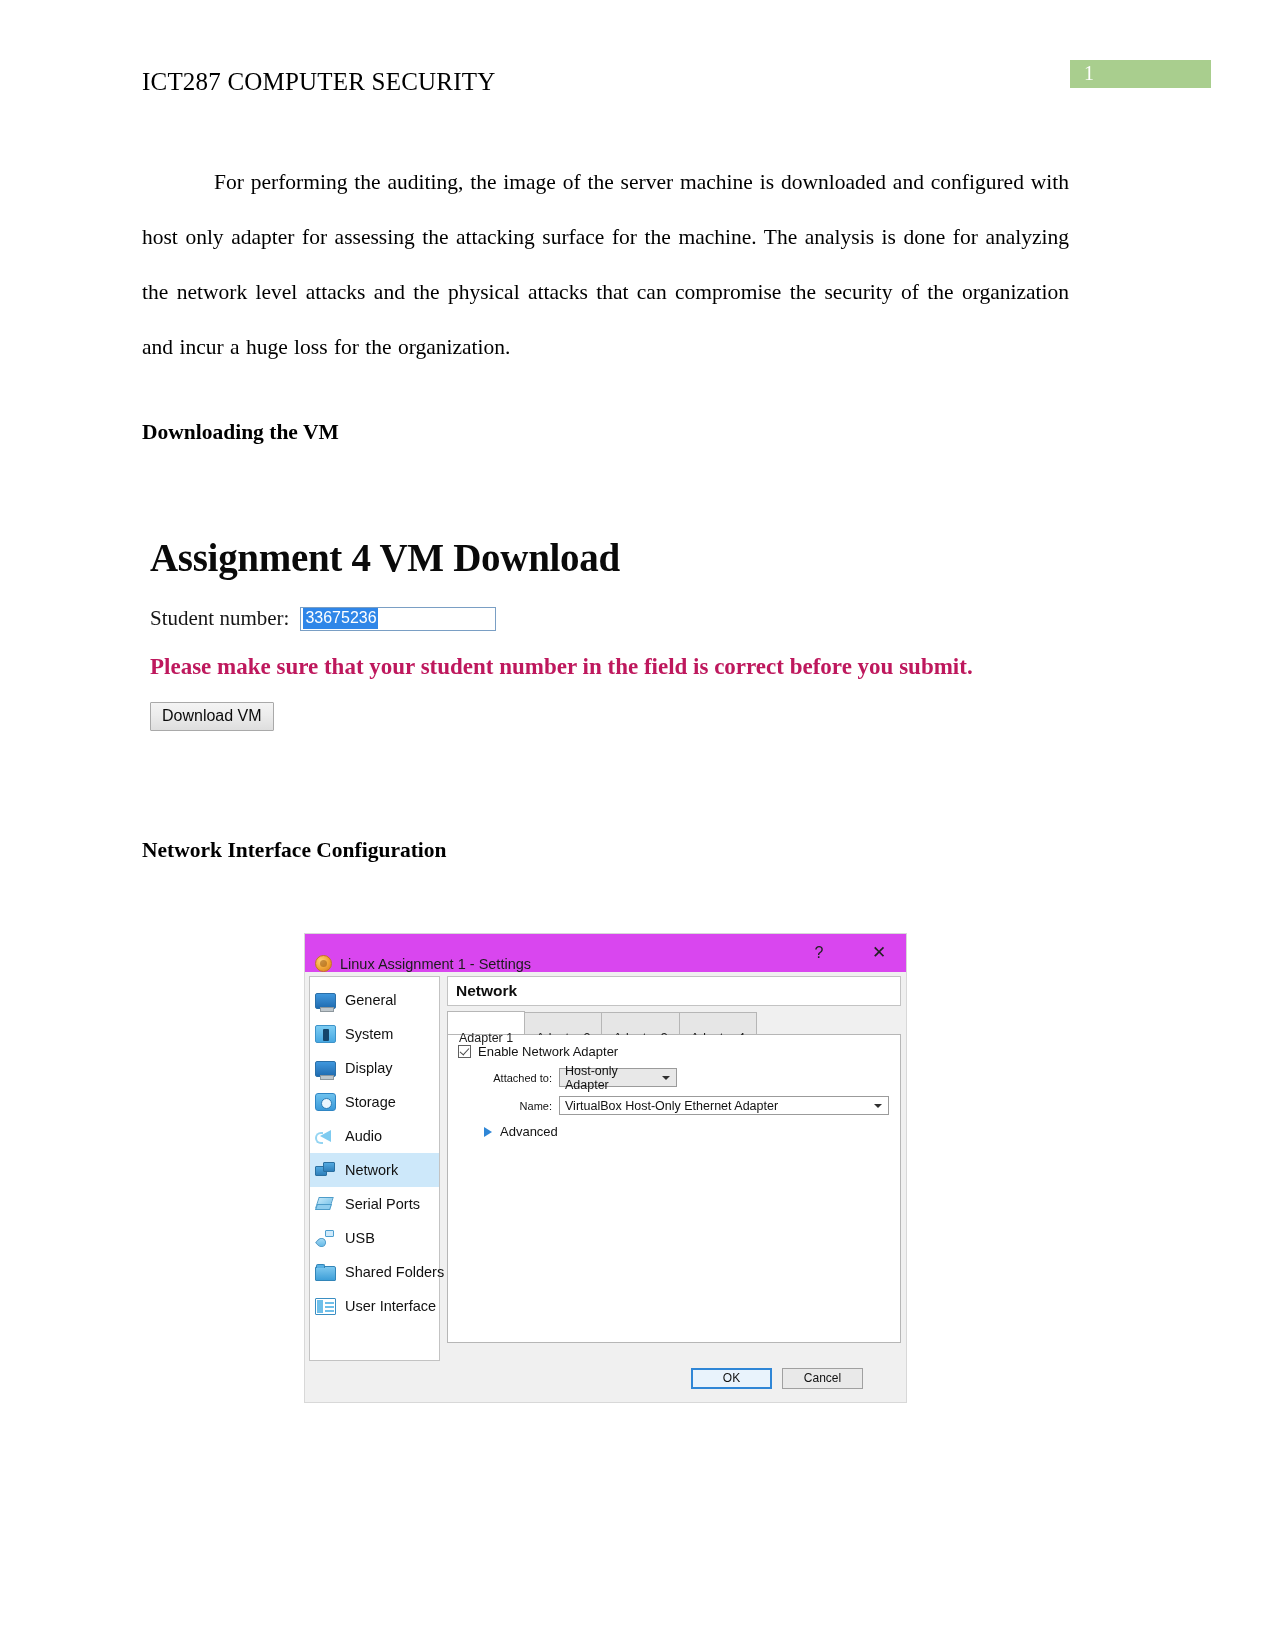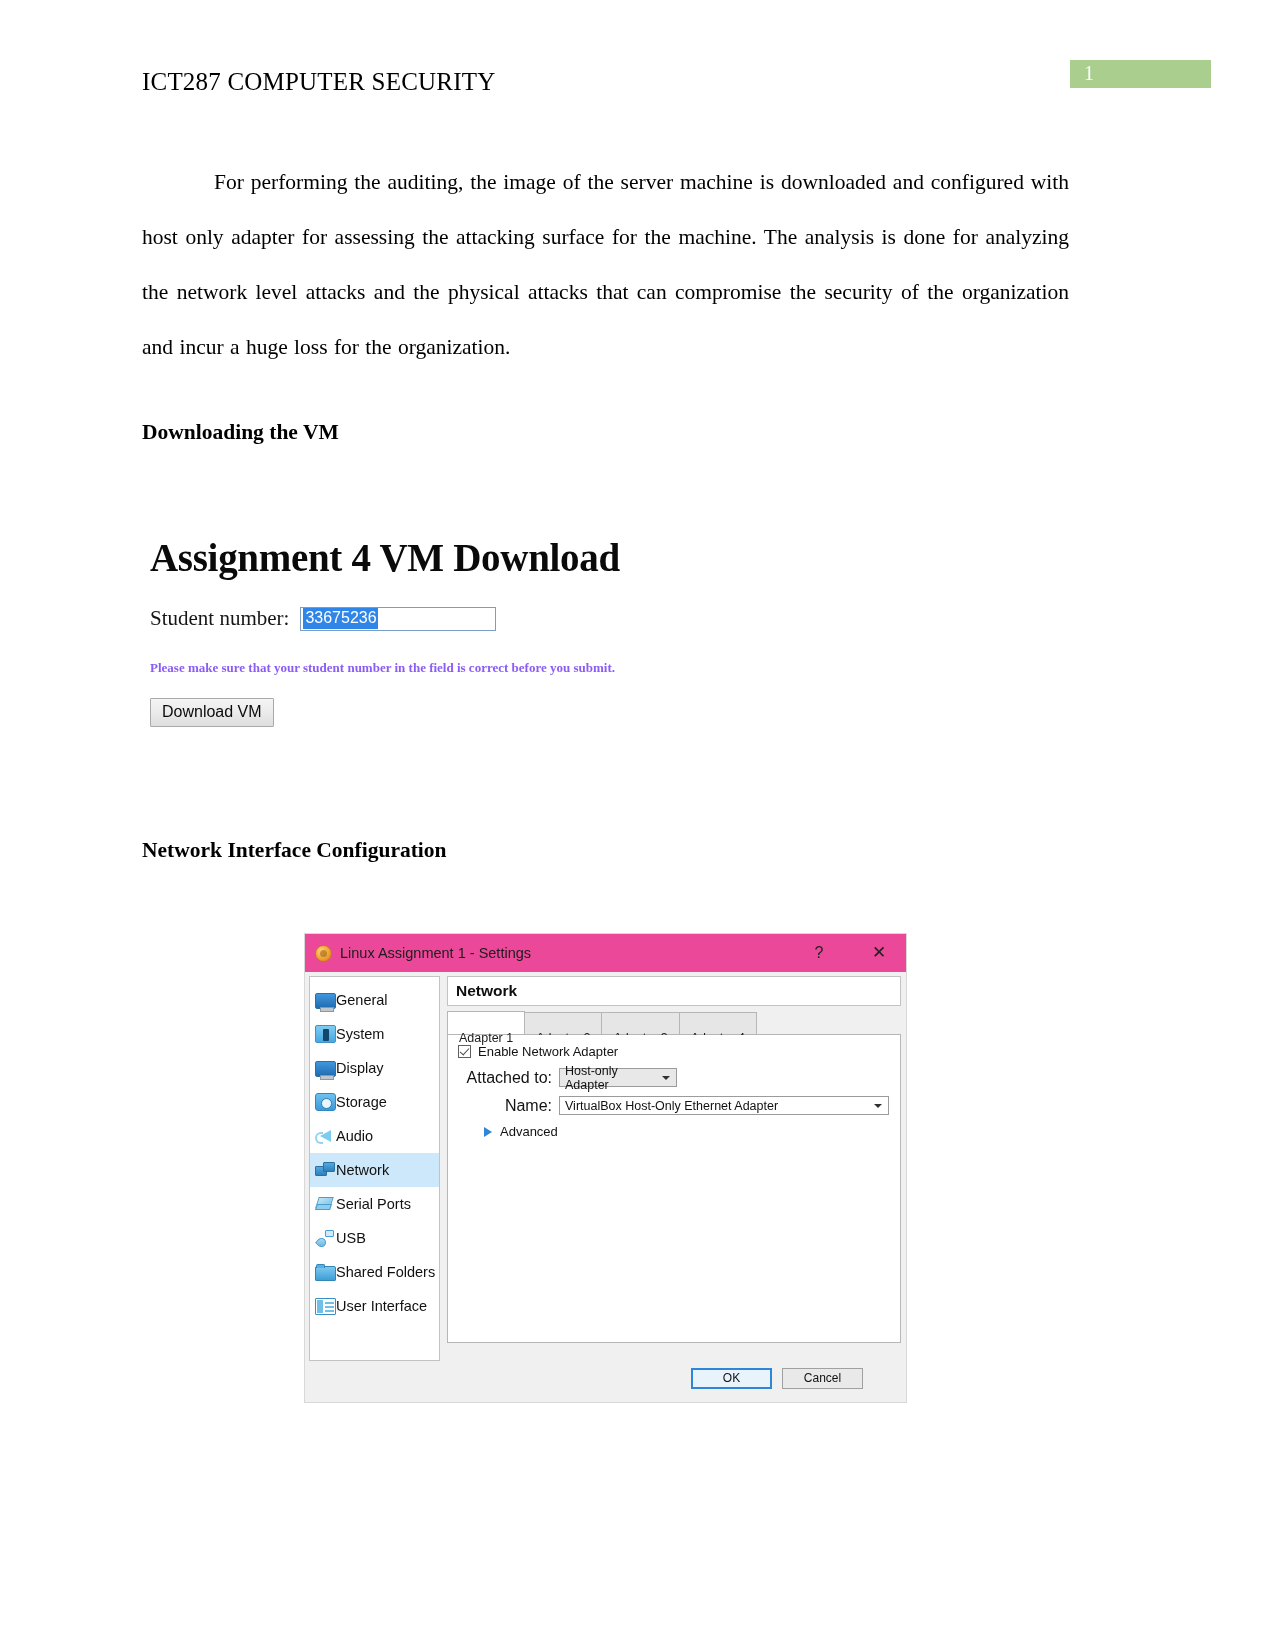--- a/index.html
+++ b/index.html
@@ -118,25 +118,25 @@
   }
   .vm-input .selected-text {
     background: #2f86e8;
     color: #ffffff;
     font-family: "Liberation Sans", sans-serif;
     font-size: 16px;
     padding: 1px 1px 2px 2px;
     line-height: 18px;
   }
   .vm-note {
-    margin-top: 29px;
+    margin-top: 23px;
     font-family: "Liberation Serif", serif;
     font-weight: bold;
-    font-size: 13px;
-    color: #8b5cf6;
+    font-size: 23px;
+    color: #be185d;
   }
   .vm-button {
     margin-top: 22px;
     display: inline-block;
     font-family: "Liberation Sans", sans-serif;
     font-size: 16px;
     color: #0a0a0a;
     background: linear-gradient(to bottom, #f4f4f4 0%, #ececec 45%, #dedede 100%);
     border: 1px solid #a9a9a9;
     padding: 4px 11px 5px 11px;
@@ -150,23 +150,23 @@
     top: 933px;
     width: 603px;
     height: 470px;
     background: #f0f0f0;
     border: 1px solid #d8d8d8;
     box-sizing: border-box;
     font-family: "Liberation Sans", sans-serif;
   }
   .vbox-titlebar {
     height: 38px;
-    background: #ec4899;
-    display: flex;
-    align-items: center;
+    background: #d946ef;
+    display: flex;
+    align-items: flex-end;
     position: relative;
   }
   .vbox-app-icon {
     width: 17px;
     height: 17px;
     margin-left: 10px;
     margin-right: 8px;
     border-radius: 50%;
     background: radial-gradient(circle at 35% 32%, #ffd27a 0%, #f2a93b 48%, #d4791a 100%);
     border: 1px solid #c4771c;
@@ -236,20 +236,21 @@
     align-items: center;
     padding-left: 5px;
     box-sizing: border-box;
   }
   .side-item.selected {
     background: #cde8fa;
   }
   .side-item .side-label {
     font-size: 14.5px;
     color: #111;
+    margin-left: 9px;
     white-space: nowrap;
   }
   .ico {
     width: 21px;
     height: 19px;
     flex: 0 0 21px;
     position: relative;
   }
   
   .ico-monitor {
@@ -543,21 +544,21 @@
     transform: rotate(42deg);
   }
   .field-label {
     font-size: 13px;
     color: #121212;
     white-space: nowrap;
   }
   .label-right {
     width: 94px;
     text-align: right;
-    font-size: 16px;
+    font-size: 11px;
     color: #121212;
     margin-right: 7px;
     white-space: nowrap;
   }
   .combo {
     height: 19px;
     background: #e8e8e8;
     border: 1px solid #9b9b9b;
     box-sizing: border-box;
     display: flex;

